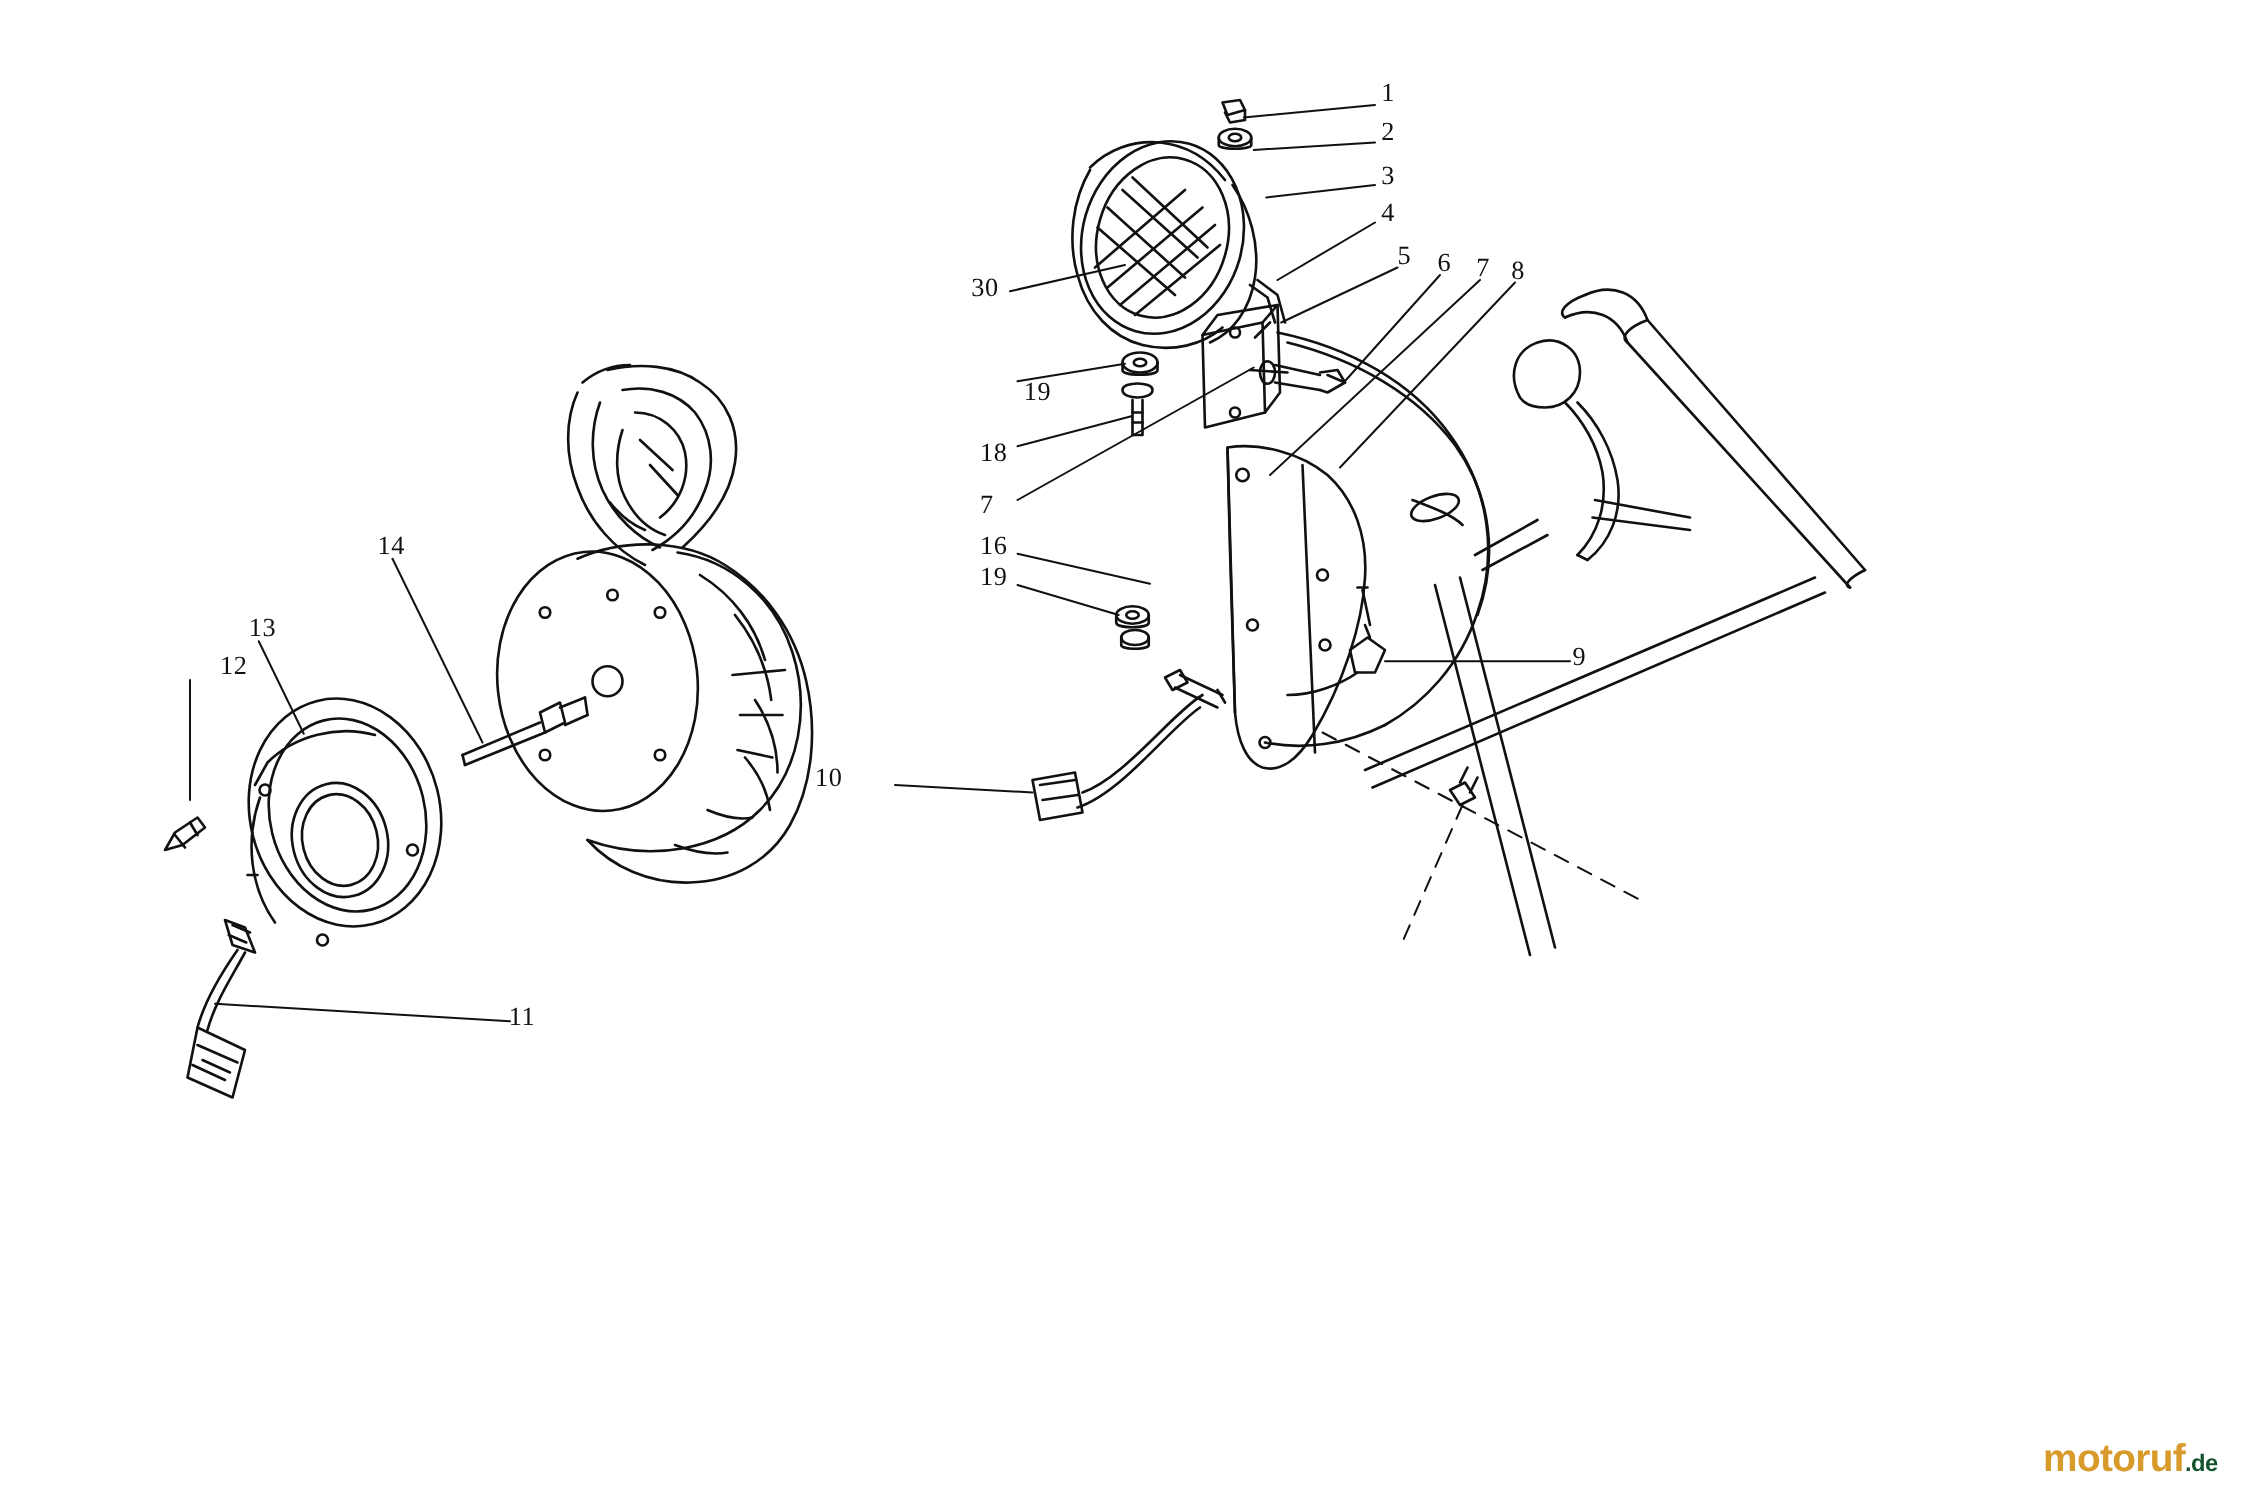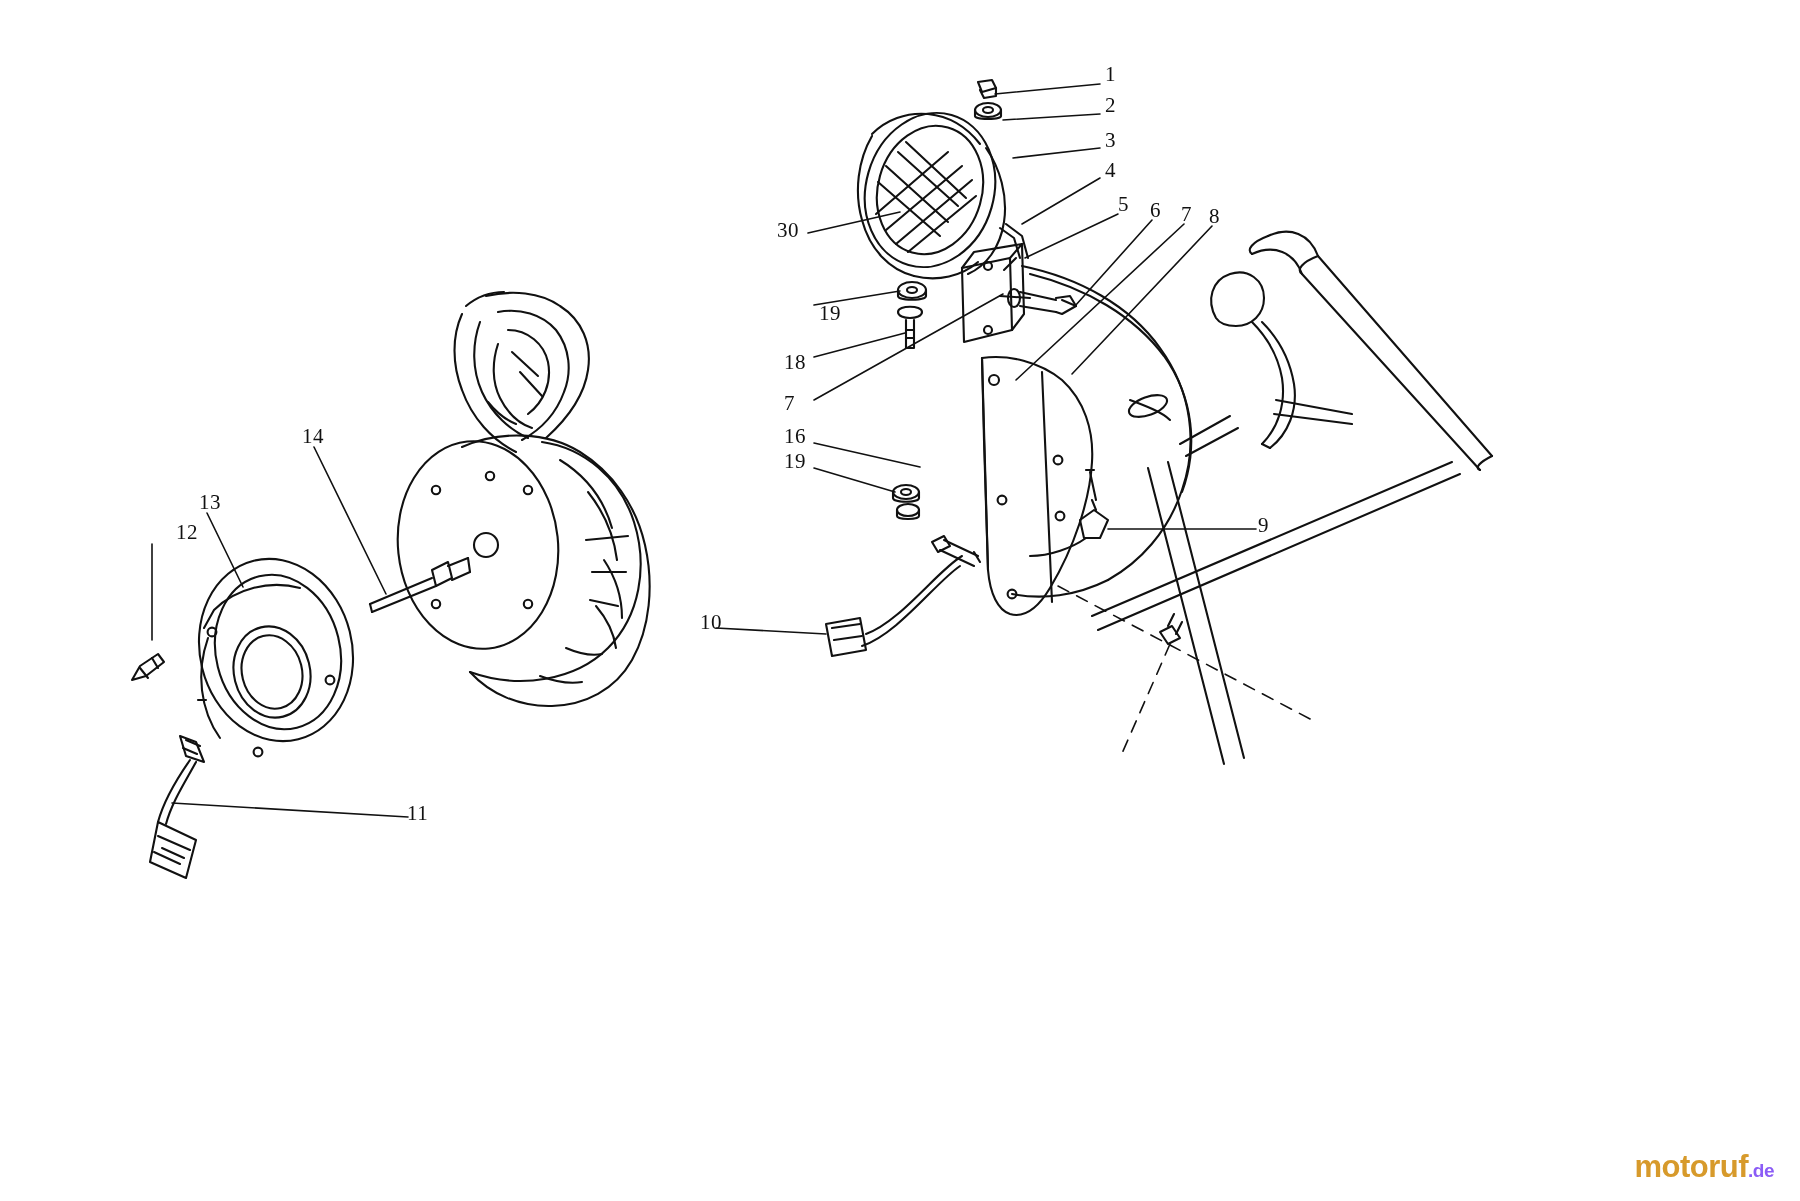--- a/index.html
+++ b/index.html
@@ -37,21 +37,21 @@
     bottom: 16px;
     font-family: "Liberation Sans", sans-serif;
     font-size: 31px;
     font-weight: bold;
     letter-spacing: -0.5px;
     color: #d79a2b;
     white-space: nowrap;
   }
   #watermark .wm-de {
     font-size: 19px;
-    color: #8b5cf6;
+    color: #14532d;
     font-weight: bold;
   }
 </style>
 </head>
 <body>
 
 <div id="page">
 
   <svg id="diagram-svg" viewBox="0 0 1800 1201" xmlns="http://www.w3.org/2000/svg">
     <g fill="none" stroke="#111111" stroke-width="2.1" stroke-linecap="round" stroke-linejoin="round">
@@ -280,21 +280,21 @@
 
   <div class="callout-label" style="left:1105px; top:62px;">1</div>
   <div class="callout-label" style="left:1105px; top:93px;">2</div>
   <div class="callout-label" style="left:1105px; top:128px;">3</div>
   <div class="callout-label" style="left:1105px; top:158px;">4</div>
   <div class="callout-label" style="left:1118px; top:192px;">5</div>
   <div class="callout-label" style="left:1150px; top:198px;">6</div>
   <div class="callout-label" style="left:1181px; top:202px;">7</div>
   <div class="callout-label" style="left:1209px; top:204px;">8</div>
   <div class="callout-label" style="left:1258px; top:513px;">9</div>
-  <div class="callout-label" style="left:700px;  top:610px;">10</div>
+  <div class="callout-label" style="left:652px;  top:610px;">10</div>
   <div class="callout-label" style="left:407px;  top:801px;">11</div>
   <div class="callout-label" style="left:140px;  top:520px;margin-left:36px;">12</div>
   <div class="callout-label" style="left:199px;  top:490px;">13</div>
   <div class="callout-label" style="left:302px;  top:424px;text-align:center;">14</div>
   <div class="callout-label" style="left:784px;  top:449px;">19</div>
   <div class="callout-label" style="left:784px;  top:424px;">16</div>
   <div class="callout-label" style="left:784px;  top:391px;">7</div>
   <div class="callout-label" style="left:784px;  top:350px;text-align:center;">18</div>
   <div class="callout-label" style="left:784px;  top:301px;margin-left:35px;">19</div>
   <div class="callout-label" style="left:777px;  top:218px;">30</div>

